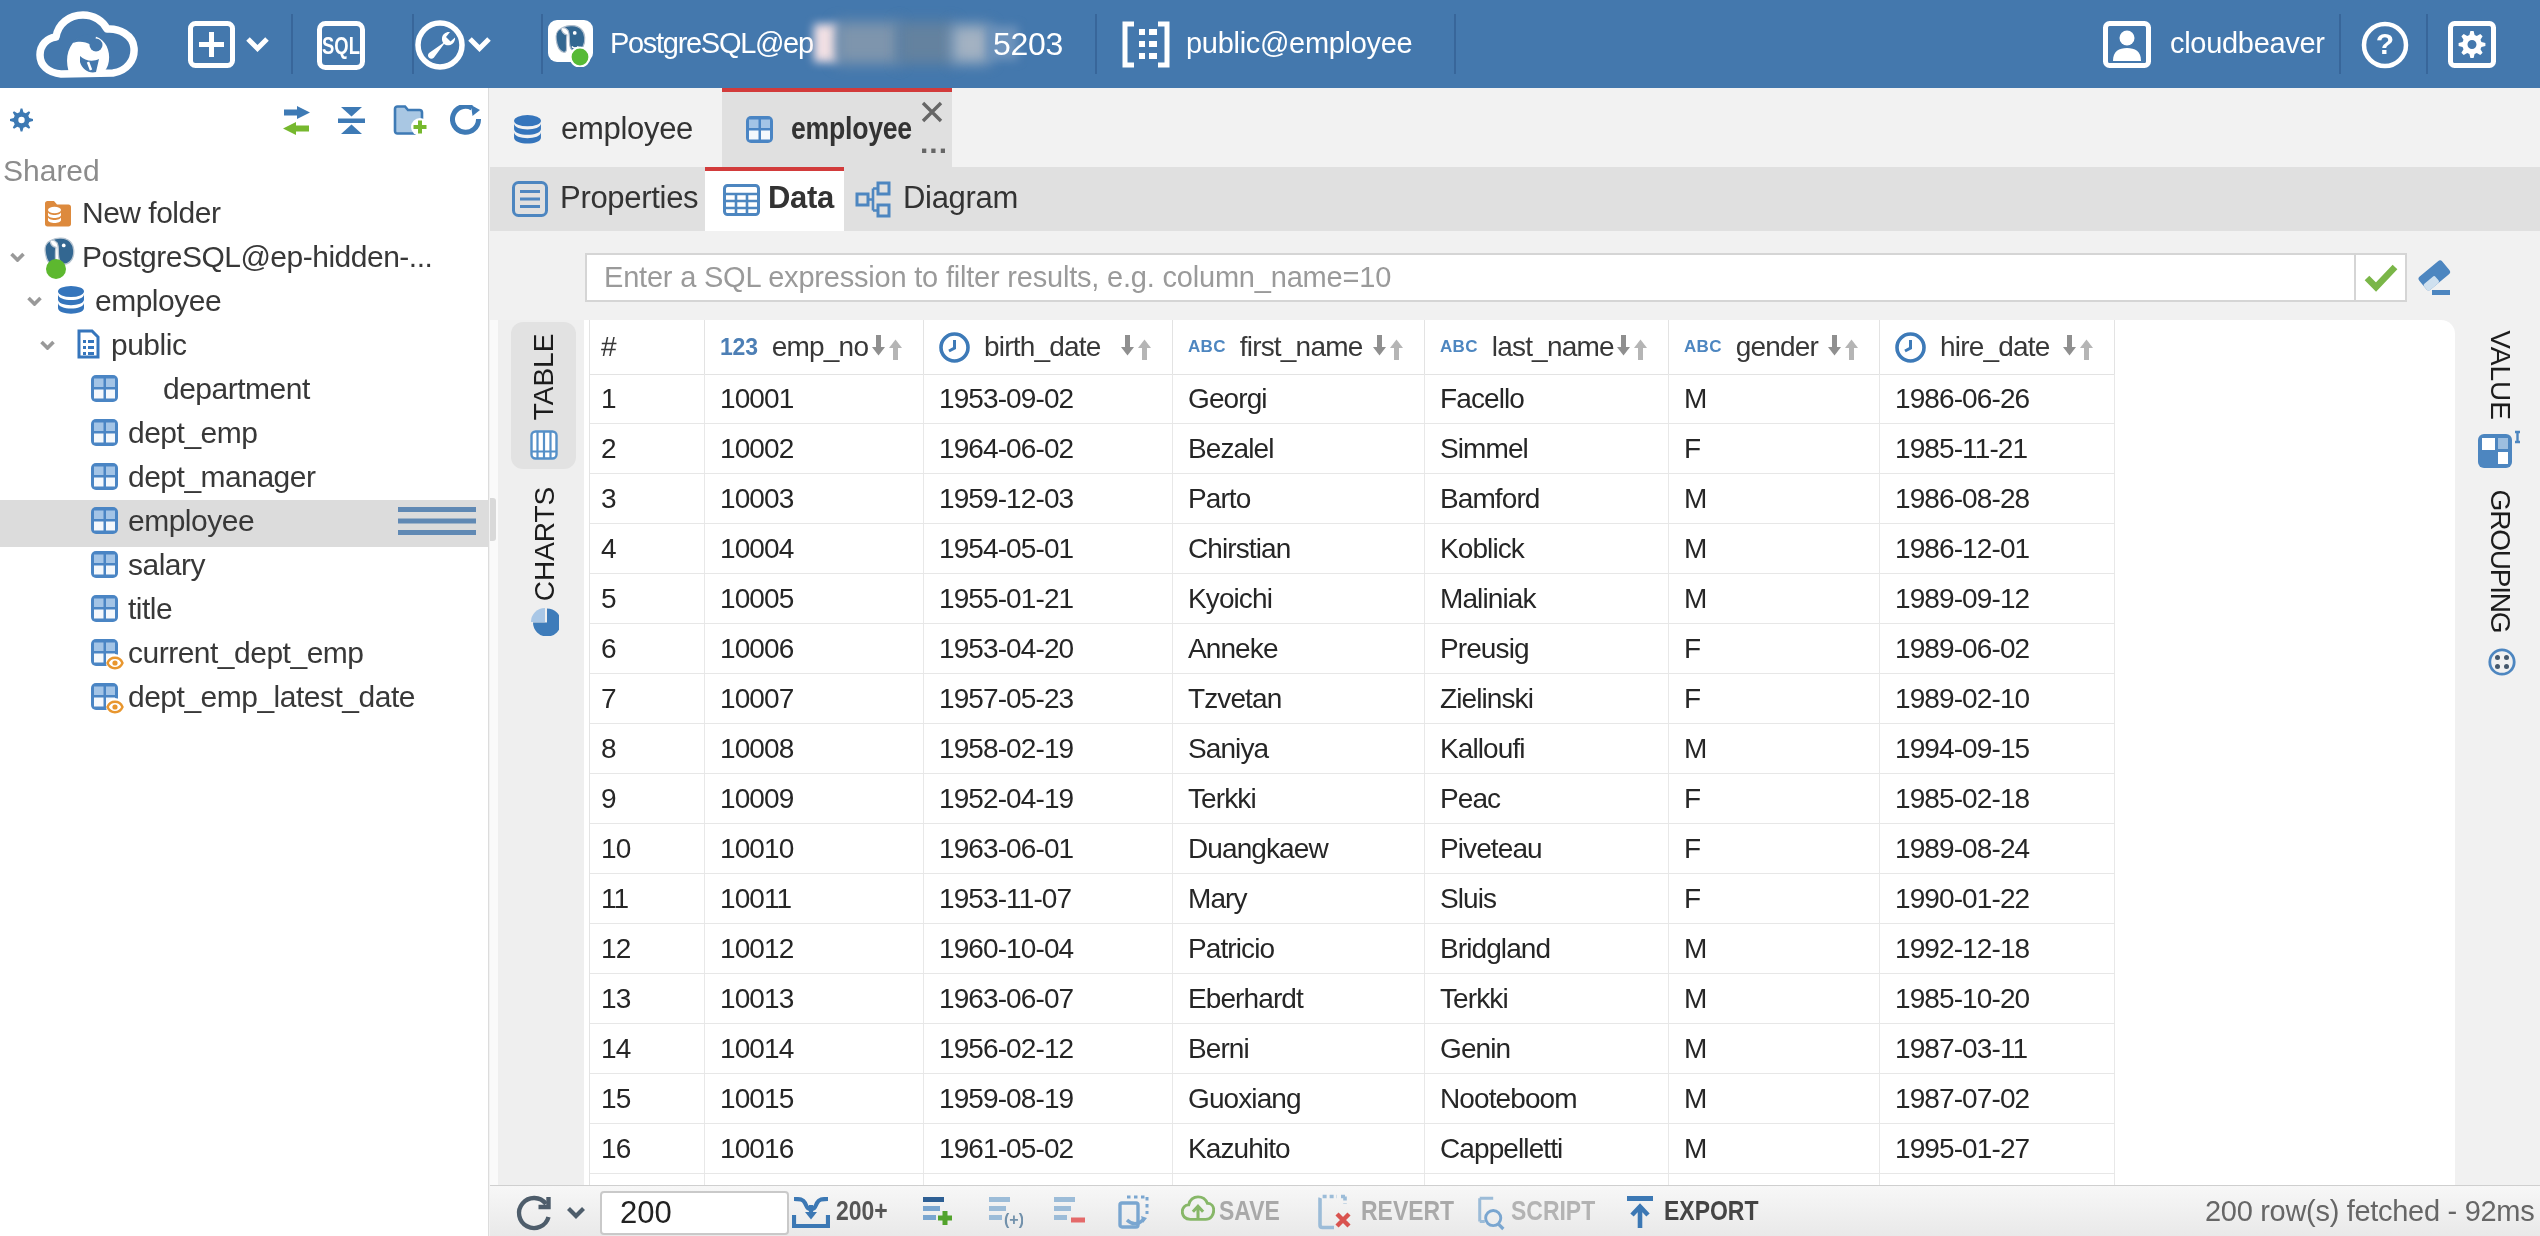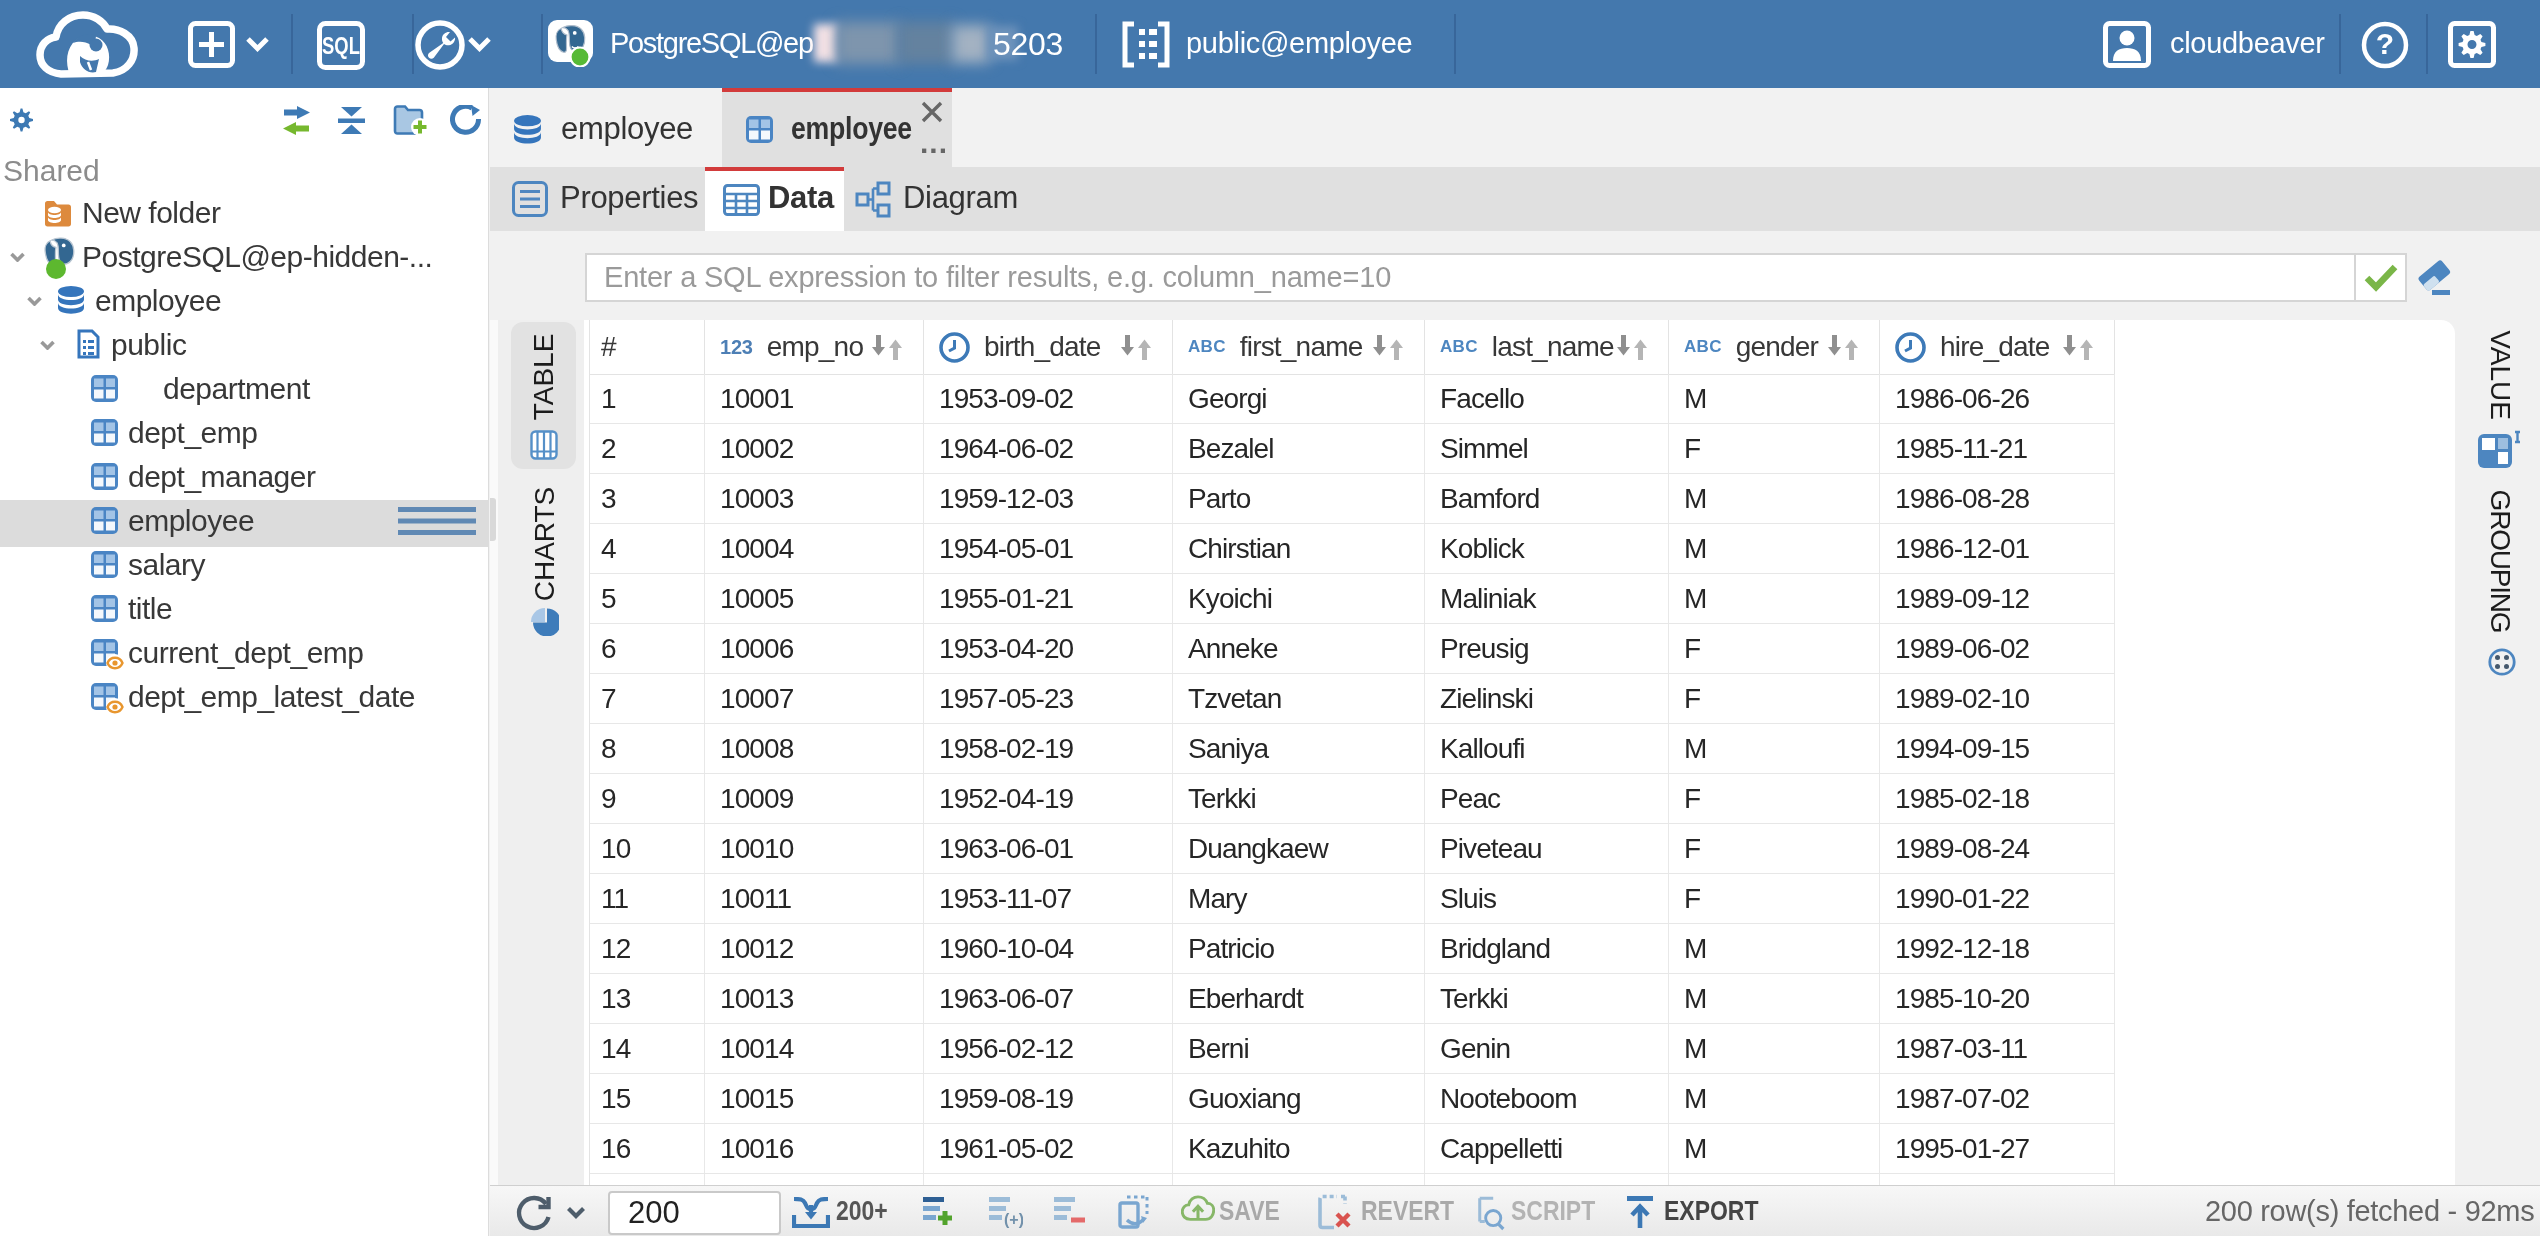--- a/index.html
+++ b/index.html
@@ -33,21 +33,21 @@
 #filtercheck { position:absolute; left:1866px; top:22px; width:51px; height:49px; background:#fff; border:2px solid #d5d5d5; border-left:none; display:flex; align-items:center; justify-content:center; }
 
 
 #panel { position:absolute; left:584px; top:320px; width:1871px; height:865px; background:#fff; border-radius:0 14px 0 0; }
 #panel { overflow:hidden; }
 #grid { position:absolute; left:5px; top:0; width:1526px; height:865px; border-left:1px solid #e3e3e3; font-size:28px; letter-spacing:-0.9px; color:#262626; }
 .hdr { position:absolute; left:0; top:0; display:flex; height:55px; }
 .hc { flex:none; display:flex; align-items:center; border-right:1px solid #e3e3e3; border-bottom:1px solid #e3e3e3; padding-left:15px; color:#383838; font-size:28px; letter-spacing:-0.8px; }
 .hname { margin-left:14px; }
 .sort { margin-left:auto; margin-right:19px; flex:none; }
-.t123 { color:#4d7fb5; font-weight:bold; font-size:20px; letter-spacing:-0.2px; }
+.t123 { color:#4d7fb5; font-weight:bold; font-size:23px; letter-spacing:-0.2px; }
 .tabc { color:#4d86c0; font-weight:bold; font-size:17px; letter-spacing:0.3px; }
 .hicon { flex:none; }
 .grow { position:absolute; left:0; width:1526px; height:50px; display:flex; }
 .gcell { flex:none; padding-left:15px; line-height:49px; white-space:nowrap; overflow:hidden; border-right:1px solid #e8e8e8; border-bottom:1px solid #e7e7e7; }
 .c0 { width:115px; padding-left:11px; }
 .c1 { width:219px; }
 .c2 { width:249px; }
 .c3 { width:252px; }
 .c4 { width:244px; }
 .c5 { width:211px; }
@@ -620,21 +620,21 @@
     </svg>
   </div>
   <div id="toolbar">
     <svg class="abs" style="left:25px;top:7px;" width="40" height="40" viewBox="0 0 40 40">
       <path d="M31 11 A15 15 0 1 0 33.5 24" fill="none" stroke="#4e5d6b" stroke-width="4.4"></path>
       <path d="M33.5 4 V14 H23.5" fill="none" stroke="#4e5d6b" stroke-width="4.4"></path>
     </svg>
     <svg class="abs" style="left:76px;top:20px;" width="20" height="14" viewBox="0 0 20 14">
       <path d="M2.5 2.5 L10 10 L17.5 2.5" fill="none" stroke="#4e5d6b" stroke-width="4.2"></path>
     </svg>
-    <div class="abs" style="left:118px;top:5px;width:173px;height:44px;background:#fff;border:2px solid #c9c9c9;border-radius:4px;font-size:31px;color:#222;line-height:40px;padding-left:18px;">200</div>
+    <div class="abs" style="left:110px;top:5px;width:189px;height:44px;background:#fff;border:2px solid #c9c9c9;border-radius:4px;font-size:31px;color:#222;line-height:40px;padding-left:18px;">200</div>
     <svg class="abs" style="left:302px;top:11px;" width="38" height="31" viewBox="0 0 38 31">
       <path d="M2 2 C8 2 11 2 13 6 C15 10 15 12 19 12 C23 12 23 10 25 6 C27 2 30 2 36 2" fill="none" stroke="#3c78b4" stroke-width="4.2"></path>
       <path d="M19 8 V16" stroke="#3c78b4" stroke-width="4.2"></path>
         <path d="M13 15 H25 L19 22.5 Z" fill="#3c78b4"></path>
       <path d="M2 18 V29 H36 V18" fill="none" stroke="#3c78b4" stroke-width="4.2"></path>
     </svg>
     <div class="tbarlbl" style="left:346px;color:#555;">200+</div>
     <svg class="abs" style="left:433px;top:11px;" width="32" height="31" viewBox="0 0 32 31">
       <path d="M0 2.5 H21" stroke="#2e5f94" stroke-width="5"></path>
       <path d="M0 11.5 H17" stroke="#7aa6d0" stroke-width="5"></path>

